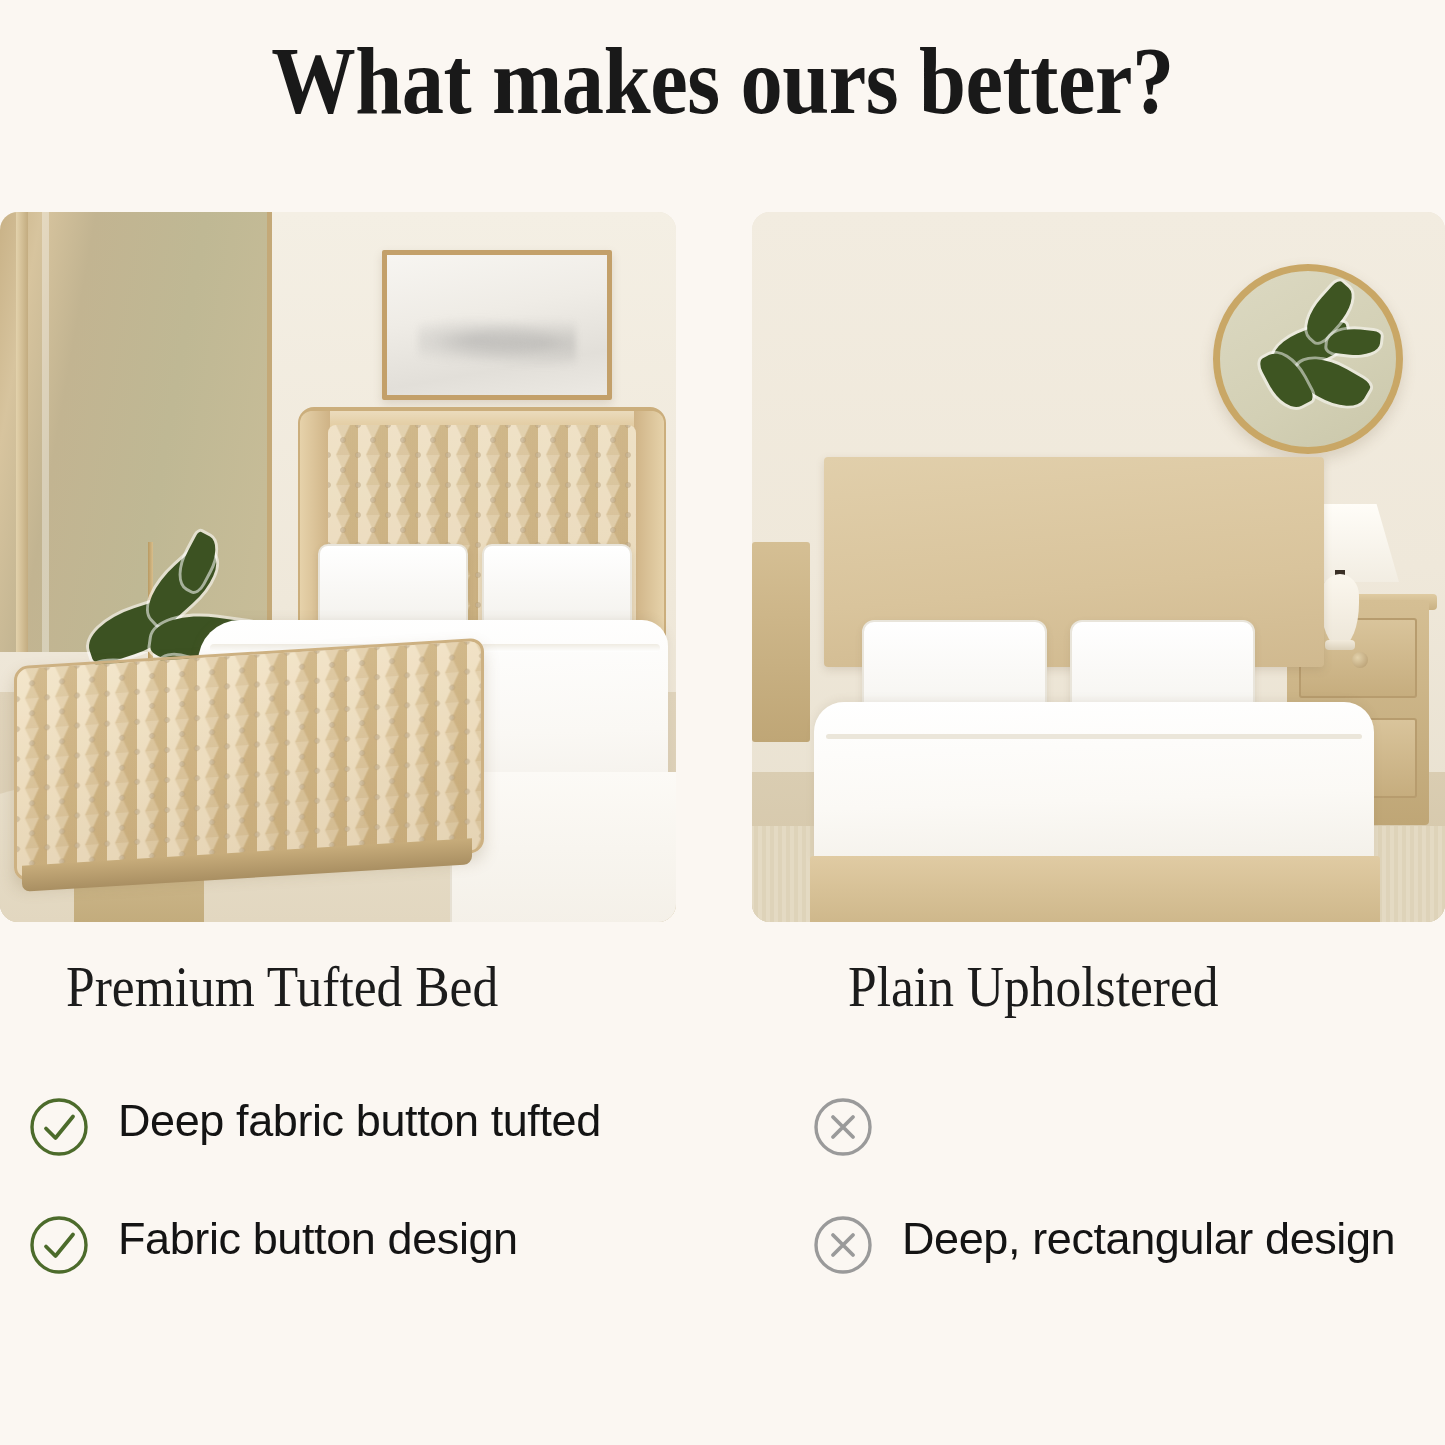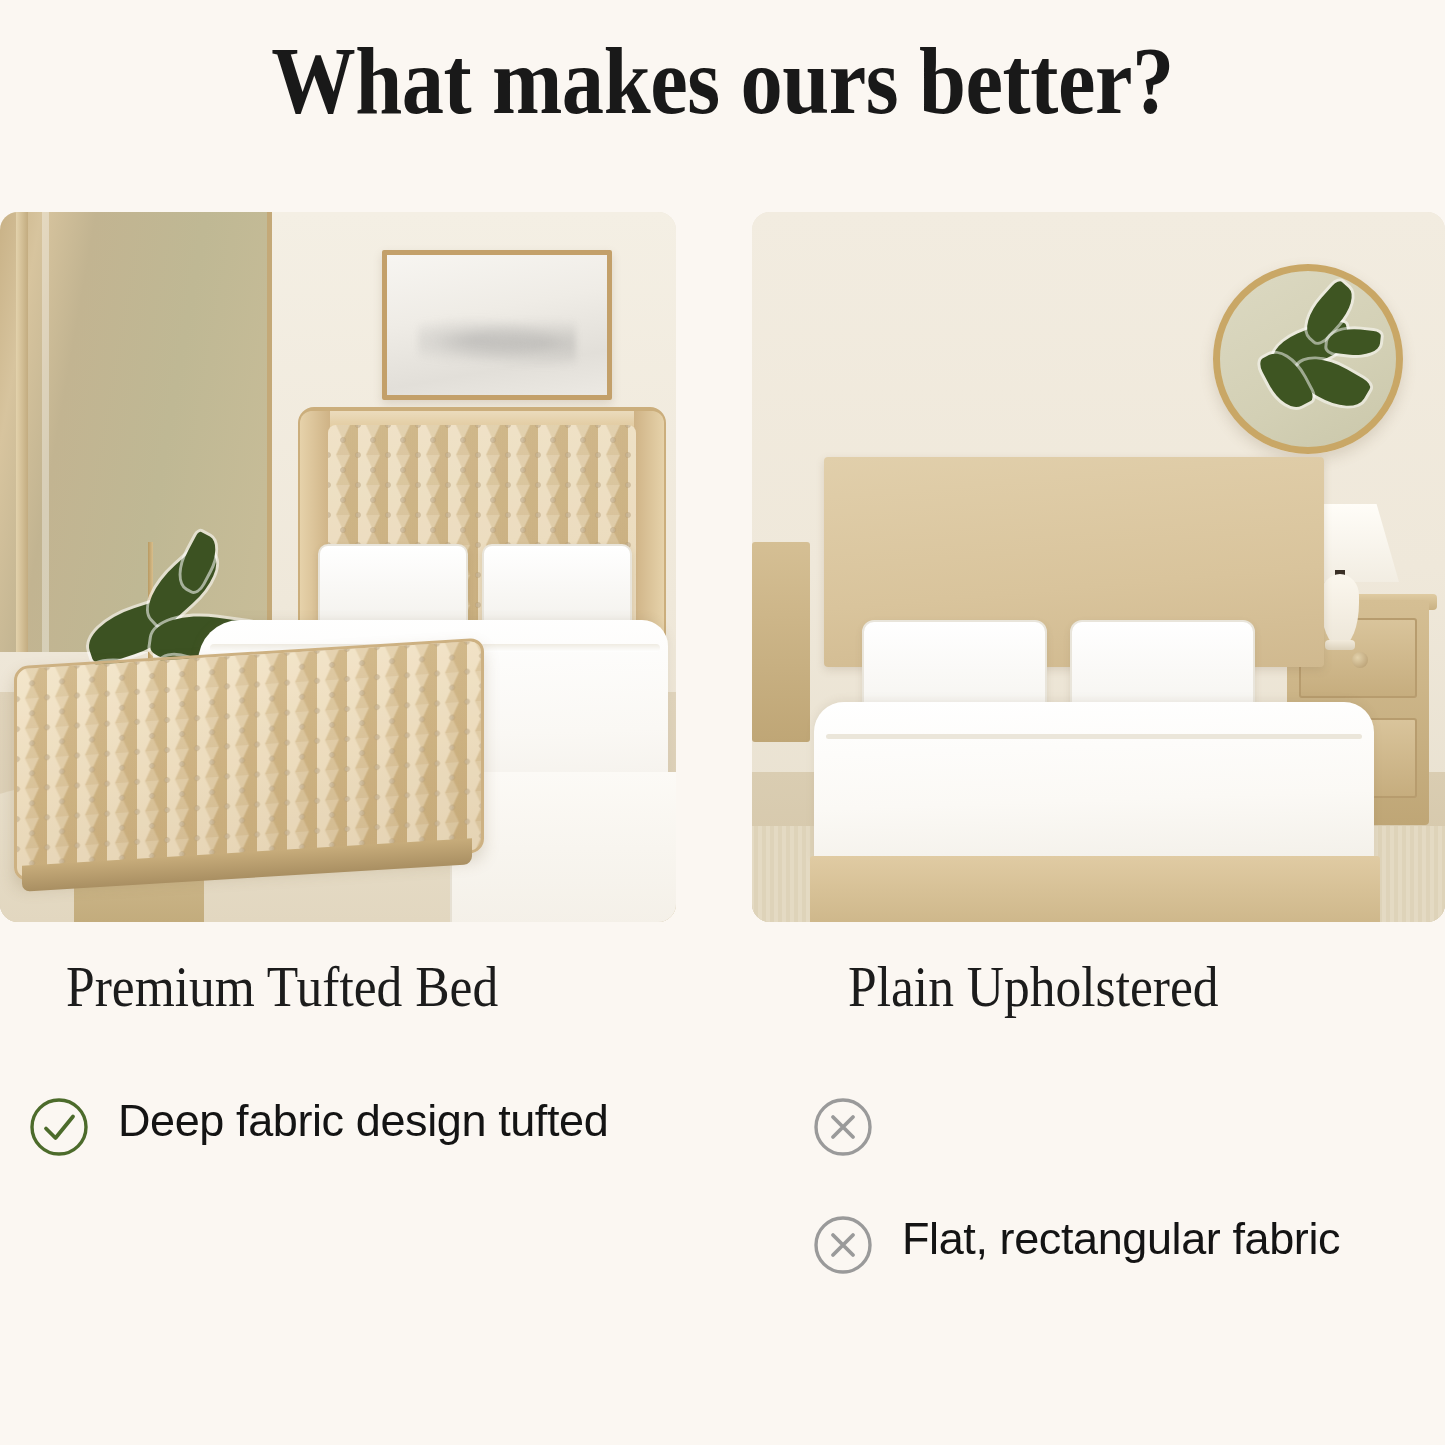--- a/index.html
+++ b/index.html
@@ -456,39 +456,48 @@
 
   <div class="col col-left">
 
     <div class="feature">
       <span class="ficon">
         <svg viewBox="0 0 62 62" xmlns="http://www.w3.org/2000/svg">
           <circle cx="31" cy="31" r="27" fill="none" stroke="#4C6B2B" stroke-width="3.4"></circle>
           <path d="M18 32.5 L27.5 42 L45 20.5" fill="none" stroke="#4C6B2B" stroke-width="3.8" stroke-linecap="round" stroke-linejoin="round"></path>
         </svg>
       </span>
-      <span class="ftext">Deep fabric design tufted</span>
+      <span class="ftext">Deep fabric button tufted</span>
     </div>
 
+    <div class="feature">
+      <span class="ficon">
+        <svg viewBox="0 0 62 62" xmlns="http://www.w3.org/2000/svg">
+          <circle cx="31" cy="31" r="27" fill="none" stroke="#4C6B2B" stroke-width="3.4"></circle>
+          <path d="M18 32.5 L27.5 42 L45 20.5" fill="none" stroke="#4C6B2B" stroke-width="3.8" stroke-linecap="round" stroke-linejoin="round"></path>
+        </svg>
+      </span>
+      <span class="ftext">Fabric button design</span>
+    </div>
   </div>
 
   <div class="col col-right">
 
     <div class="feature">
       <span class="ficon">
         <svg viewBox="0 0 62 62" xmlns="http://www.w3.org/2000/svg">
           <circle cx="31" cy="31" r="27" fill="none" stroke="#9A9A9A" stroke-width="3.4"></circle>
           <path d="M21 21 L41 41 M41 21 L21 41" fill="none" stroke="#9A9A9A" stroke-width="3.8" stroke-linecap="round"></path>
         </svg>
       </span>
     </div>
 
     <div class="feature">
       <span class="ficon">
         <svg viewBox="0 0 62 62" xmlns="http://www.w3.org/2000/svg">
           <circle cx="31" cy="31" r="27" fill="none" stroke="#9A9A9A" stroke-width="3.4"></circle>
           <path d="M21 21 L41 41 M41 21 L21 41" fill="none" stroke="#9A9A9A" stroke-width="3.8" stroke-linecap="round"></path>
         </svg>
       </span>
-      <span class="ftext">Flat, rectangular fabric</span>
+      <span class="ftext">Deep, rectangular design</span>
     </div>
   </div>
 </div>
 
 </body></html>

